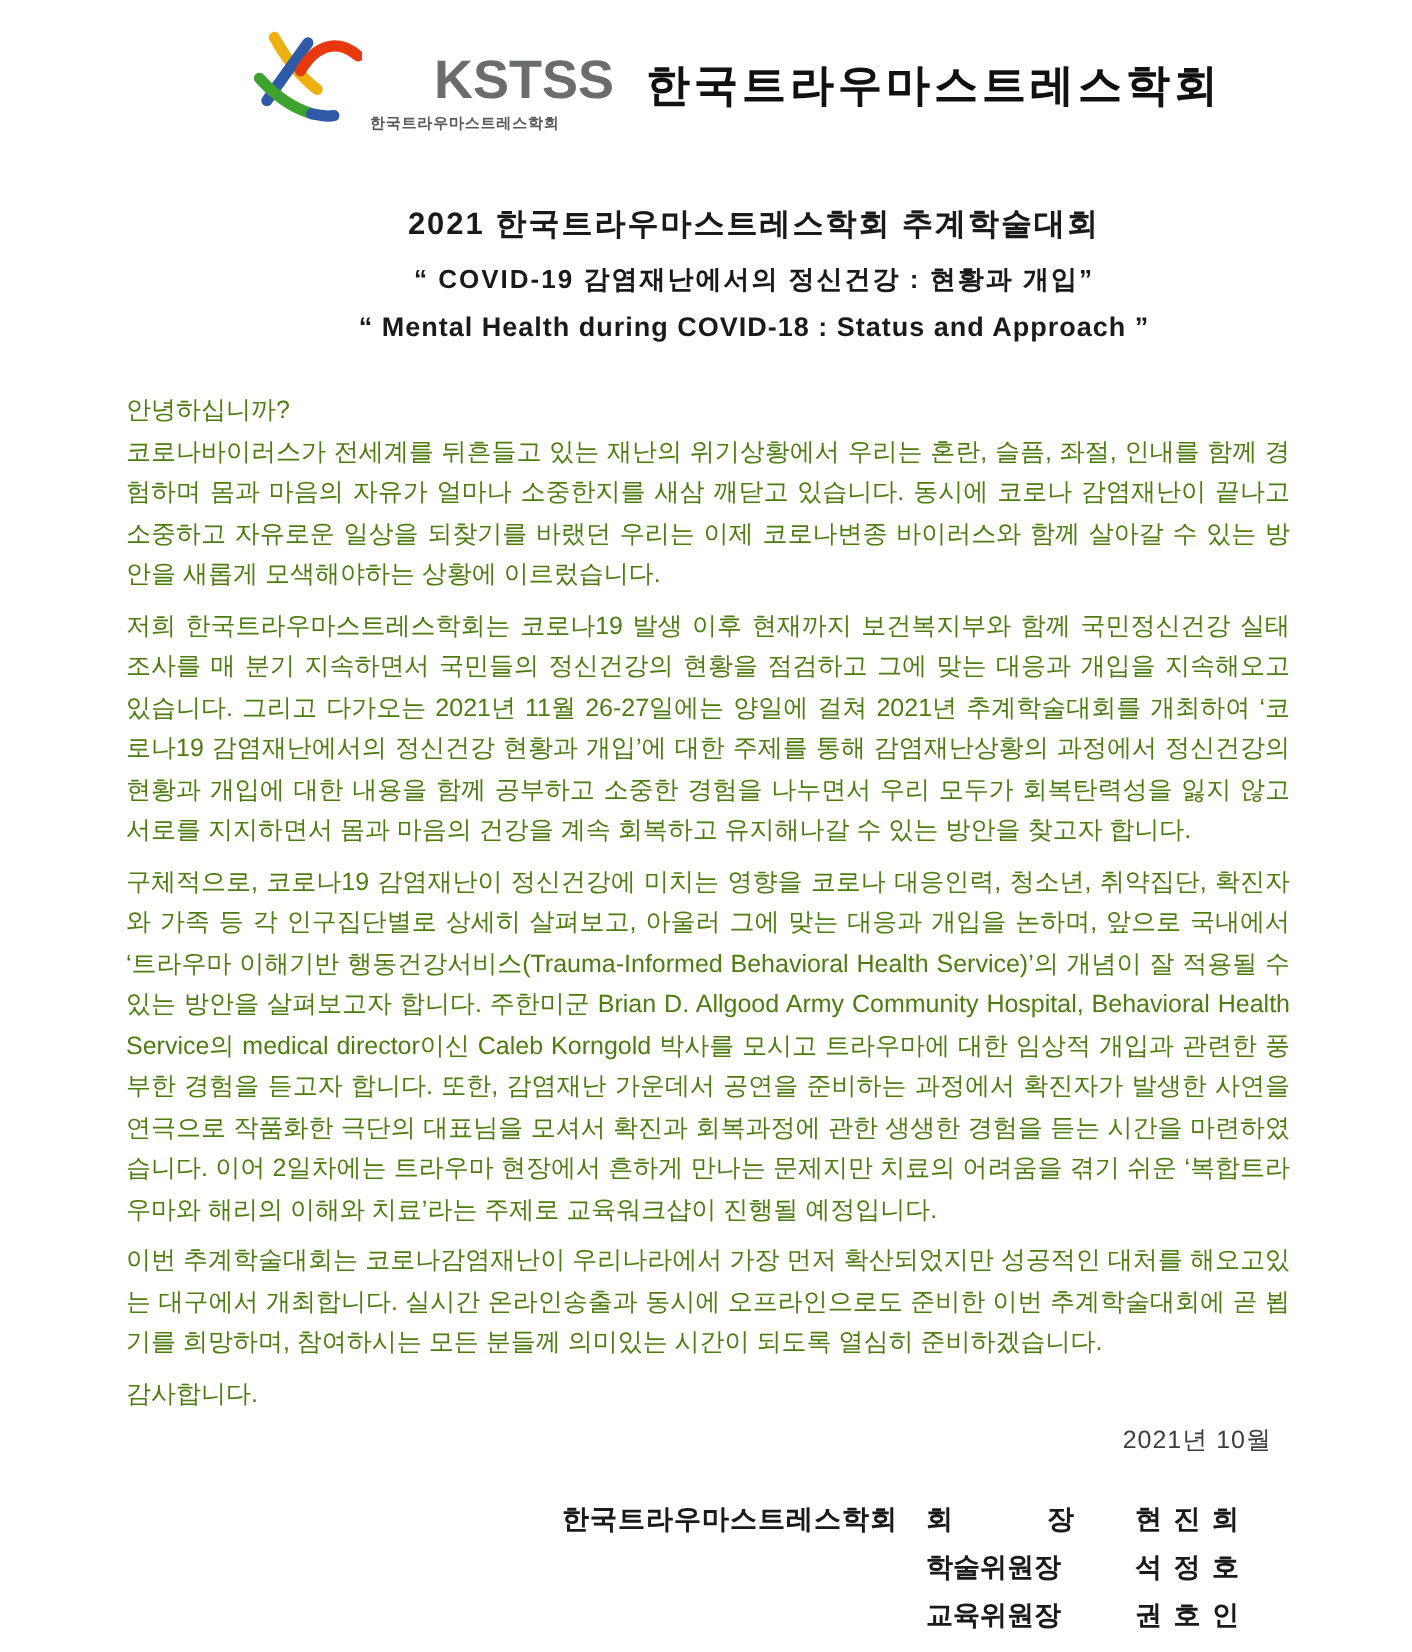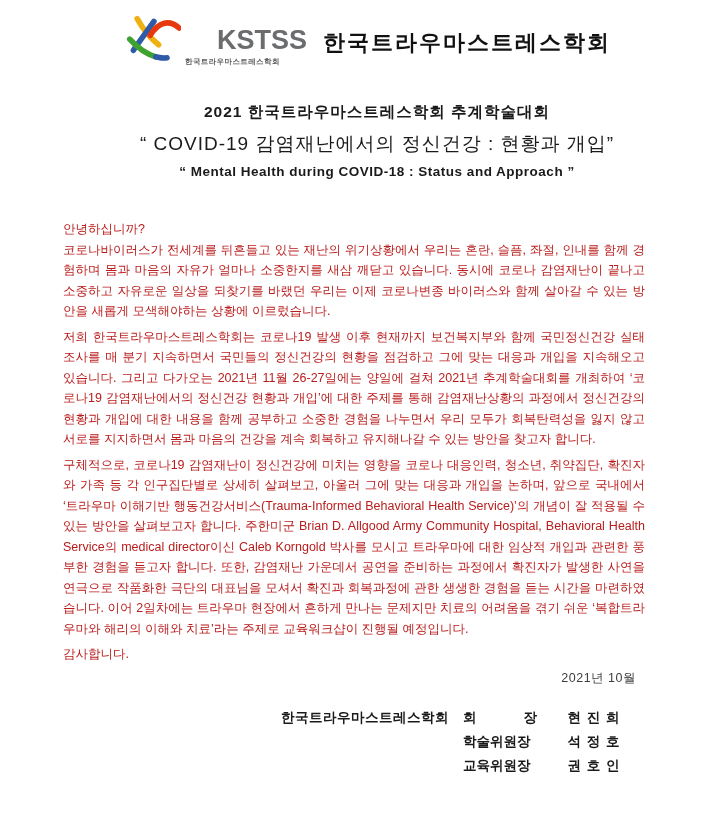--- a/index.html
+++ b/index.html
@@ -35,27 +35,27 @@
     letter-spacing: 0.4px; margin-top: 3px;
   }
   .org-name {
     font-size: 22px; font-weight: bold; color: #111111;
     letter-spacing: 2px; margin-left: 16px; margin-top: 4px;
   }
 
   
   .title-block { text-align: center; margin-top: 34px; color: #1a1a1a; padding-left: 48px; }
   .title-line1 { font-size: 15.5px; font-weight: bold; letter-spacing: 1px; }
-  .title-line2 { font-size: 19px; font-weight: normal; letter-spacing: 1px; margin-top: 8px; }
+  .title-line2 { font-size: 13px; font-weight: bold; letter-spacing: 1px; margin-top: 8px; }
   .title-line3 { font-size: 13.5px; font-weight: bold; letter-spacing: 0.5px; margin-top: 7px; }
 
   
   .body-text {
-    margin: 40px 61px 0 63px;
-    color: #b91c1c;
+    margin: 24px 61px 0 63px;
+    color: #4d7c0f;
     font-size: 12.5px;
     line-height: 20.5px;
     text-align: justify;
     word-break: break-all;
   }
   .body-text p { margin-bottom: 5px; }
   .greeting { margin-bottom: 0 !important; }
   .para { text-align: justify; }
   .closing { margin-top: 0; }
 
@@ -114,20 +114,21 @@
     <div class="title-line1">2021 한국트라우마스트레스학회 추계학술대회</div>
     <div class="title-line2">“ COVID-19 감염재난에서의 정신건강 : 현황과 개입”</div>
     <div class="title-line3">“ Mental Health during COVID-18 : Status and Approach ”</div>
   </section>
 
   <main class="body-text">
     <p class="greeting">안녕하십니까?</p>
     <p class="para">코로나바이러스가 전세계를 뒤흔들고 있는 재난의 위기상황에서 우리는 혼란, 슬픔, 좌절, 인내를 함께 경험하며 몸과 마음의 자유가 얼마나 소중한지를 새삼 깨닫고 있습니다. 동시에 코로나 감염재난이 끝나고 소중하고 자유로운 일상을 되찾기를 바랬던 우리는 이제 코로나변종 바이러스와 함께 살아갈 수 있는 방안을 새롭게 모색해야하는 상황에 이르렀습니다.</p>
     <p class="para">저희 한국트라우마스트레스학회는 코로나19 발생 이후 현재까지 보건복지부와 함께 국민정신건강 실태조사를 매 분기 지속하면서 국민들의 정신건강의 현황을 점검하고 그에 맞는 대응과 개입을 지속해오고 있습니다. 그리고 다가오는 2021년 11월 26-27일에는 양일에 걸쳐 2021년 추계학술대회를 개최하여 ‘코로나19 감염재난에서의 정신건강 현황과 개입’에 대한 주제를 통해 감염재난상황의 과정에서 정신건강의 현황과 개입에 대한 내용을 함께 공부하고 소중한 경험을 나누면서 우리 모두가 회복탄력성을 잃지 않고 서로를 지지하면서 몸과 마음의 건강을 계속 회복하고 유지해나갈 수 있는 방안을 찾고자 합니다.</p>
     <p class="para">구체적으로, 코로나19 감염재난이 정신건강에 미치는 영향을 코로나 대응인력, 청소년, 취약집단, 확진자와 가족 등 각 인구집단별로 상세히 살펴보고, 아울러 그에 맞는 대응과 개입을 논하며, 앞으로 국내에서 ‘트라우마 이해기반 행동건강서비스(Trauma-Informed Behavioral Health Service)’의 개념이 잘 적용될 수 있는 방안을 살펴보고자 합니다. 주한미군 Brian D. Allgood Army Community Hospital, Behavioral Health Service의 medical director이신 Caleb Korngold 박사를 모시고 트라우마에 대한 임상적 개입과 관련한 풍부한 경험을 듣고자 합니다. 또한, 감염재난 가운데서 공연을 준비하는 과정에서 확진자가 발생한 사연을 연극으로 작품화한 극단의 대표님을 모셔서 확진과 회복과정에 관한 생생한 경험을 듣는 시간을 마련하였습니다. 이어 2일차에는 트라우마 현장에서 흔하게 만나는 문제지만 치료의 어려움을 겪기 쉬운 ‘복합트라우마와 해리의 이해와 치료’라는 주제로 교육워크샵이 진행될 예정입니다.</p>
+    <p class="para">이번 추계학술대회는 코로나감염재난이 우리나라에서 가장 먼저 확산되었지만 성공적인 대처를 해오고있는 대구에서 개최합니다. 실시간 온라인송출과 동시에 오프라인으로도 준비한 이번 추계학술대회에 곧 뵙기를 희망하며, 참여하시는 모든 분들께 의미있는 시간이 되도록 열심히 준비하겠습니다.</p>
     <p class="closing">감사합니다.</p>
   </main>
 
   <div class="date-line">2021년  10월</div>
 
   <section class="signature">
     <div class="sig-row">
       <span class="sig-org">한국트라우마스트레스학회</span>
       <span class="sig-role">회 장</span>
       <span class="sig-name">현 진 희</span>

